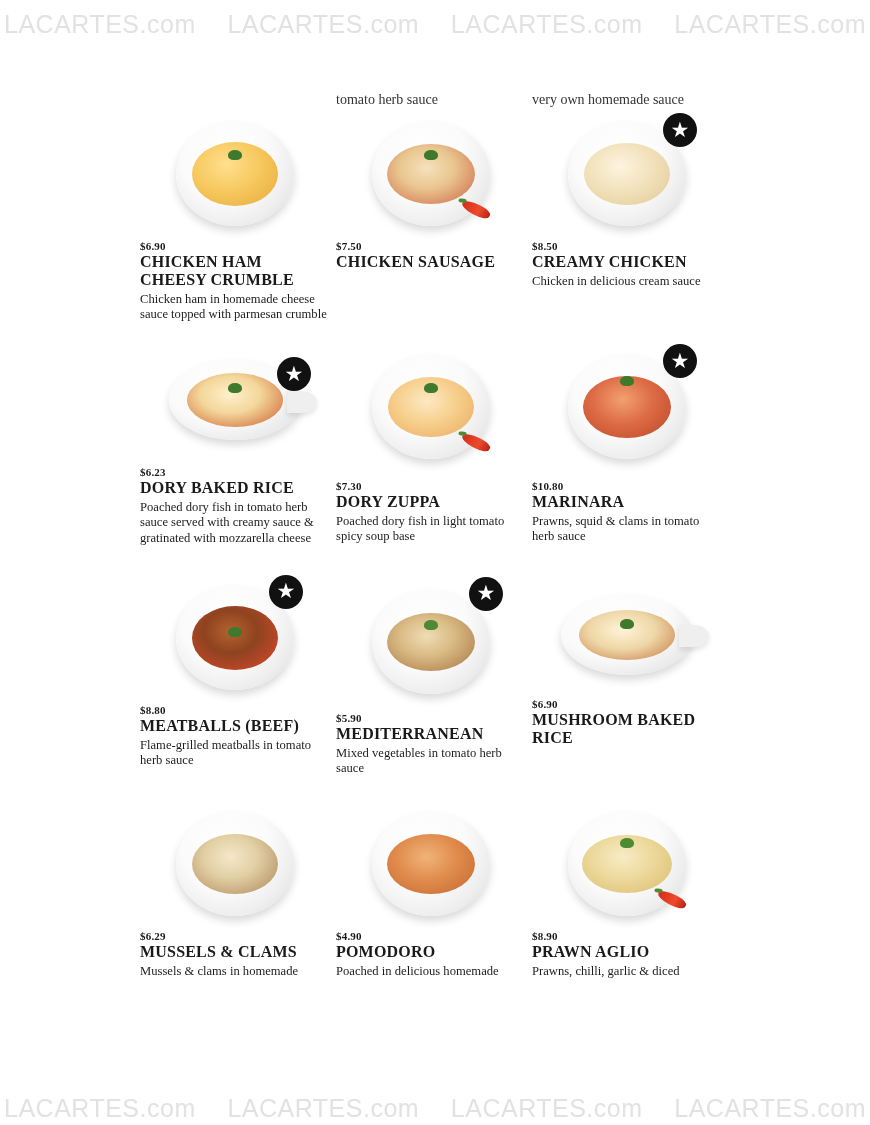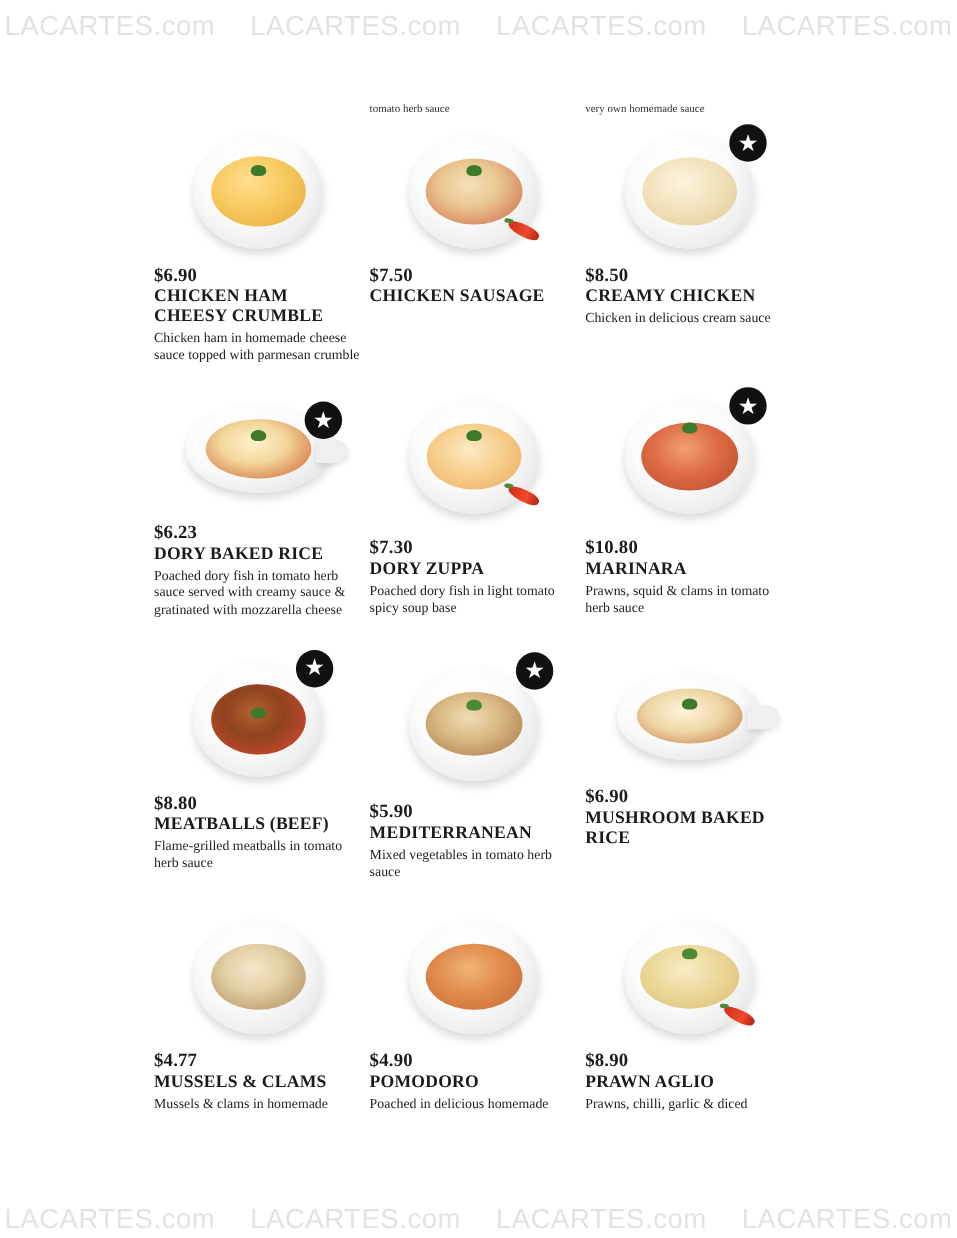--- a/index.html
+++ b/index.html
@@ -52,21 +52,21 @@
   .menu-col {
     width: 196px;
     position: relative;
     box-sizing: border-box;
     padding-right: 6px;
   }
 
   
   .top-note {
     font-family: "Liberation Serif", serif;
-    font-size: 10px;
+    font-size: 14px;
     color: #333;
     height: 20px;
     line-height: 20px;
     white-space: nowrap;
   }
   .photo-wrap {
     position: relative;
     height: 128px;
     display: flex;
     align-items: center;
@@ -168,21 +168,21 @@
     align-items: center;
     justify-content: center;
     font-size: 21px;
     line-height: 1;
     z-index: 4;
   }
 
   .price {
     font-family: "Liberation Serif", serif;
     font-weight: bold;
-    font-size: 17px;
+    font-size: 11px;
     letter-spacing: 0.2px;
     margin-top: 2px;
   }
   .name {
     font-family: "Liberation Serif", serif;
     font-weight: bold;
     font-size: 16px;
     letter-spacing: 0.2px;
     line-height: 1.12;
     margin-top: 1px;
@@ -343,21 +343,21 @@
 
   <div class="menu-row" style="margin-top:24px;">
 
     <div class="menu-col">
       <div class="photo-wrap">
         <div class="dish">
           <div class="plate"></div>
           <div class="food mussels"></div>
         </div>
       </div>
-      <div class="price">$4.77</div>
+      <div class="price">$6.29</div>
       <div class="name">MUSSELS &amp; CLAMS</div>
       <div class="desc">Mussels &amp; clams in homemade</div>
     </div>
 
     <div class="menu-col">
       <div class="photo-wrap">
         <div class="dish">
           <div class="plate"></div>
           <div class="food pomodoro"></div>
         </div>

